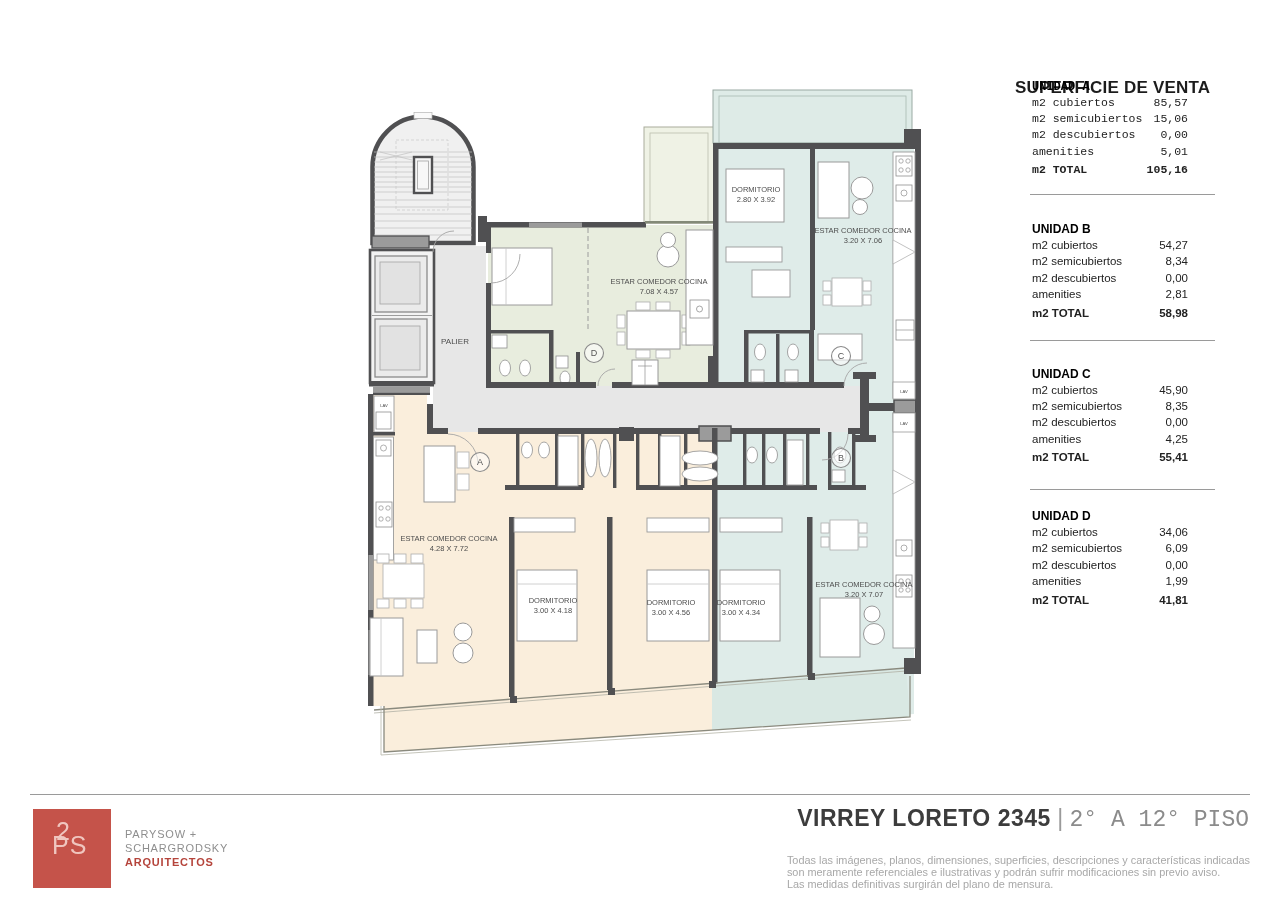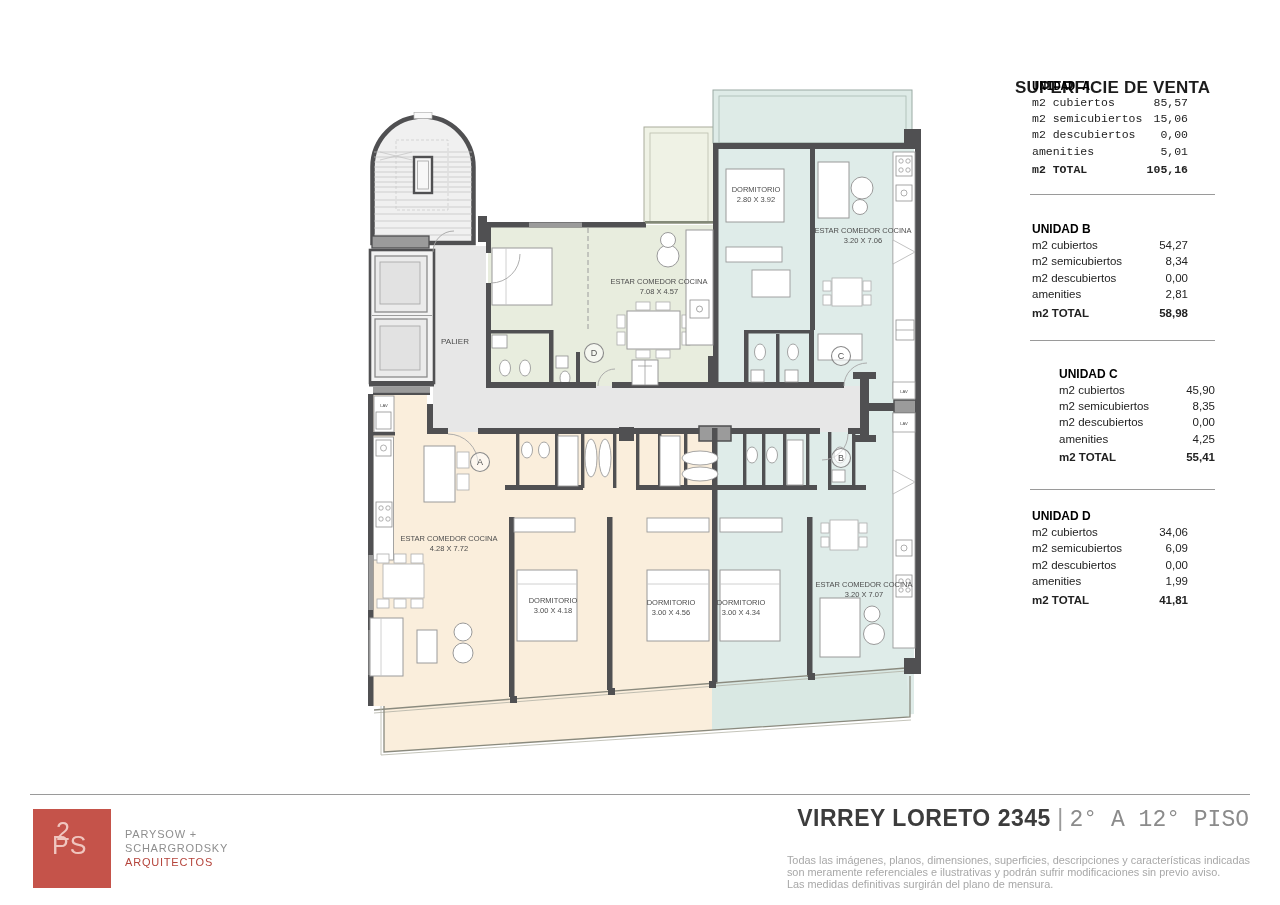--- a/index.html
+++ b/index.html
@@ -444,21 +444,21 @@
       <span>2,81</span>
     </div>
 <div class="row tot">
       <span>m2 TOTAL</span>
       <span>58,98</span>
     </div>
 </div>
 
 <div class="divl" style="top:340px;"></div>
 
-<div class="sect" style="top:366.5px;margin-left:27px;">
+<div class="sect" style="top:366.5px;">
 <div class="sttl">UNIDAD C</div>
 <div class="row">
       <span>m2 cubiertos</span>
       <span>45,90</span>
     </div>
 <div class="row">
       <span>m2 semicubiertos</span>
       <span>8,35</span>
     </div>
 <div class="row">
@@ -503,17 +503,17 @@
 
 <div style="position:absolute;left:30px;top:794px;width:1220px;height:1px;background:#9a9a9a;"></div>
 
 <div style="position:absolute;left:33px;top:809px;width:78px;height:79px;background:#c5534a;"></div>
 
 <div style="position:absolute;left:33px;top:809px;width:78px;height:79px;color:#f0c6bf;">
 <div style="position:absolute;left:23px;top:8px;font-size:25px;">2</div>
 <div style="position:absolute;left:19px;top:22px;font-size:25px;letter-spacing:1px;">PS</div>
 </div>
 
-<div style="position:absolute;left:125px;top:827px;font-size:11px;line-height:14px;letter-spacing:.8px;color:#8e8e8e;">PARYSOW +<br>SCHARGRODSKY<br><span style="color:#b5443b;font-weight:normal;">ARQUITECTOS</span></div>
+<div style="position:absolute;left:125px;top:827px;font-size:11px;line-height:14px;letter-spacing:.8px;color:#8e8e8e;">PARYSOW +<br>SCHARGRODSKY<br><span style="color:#b5443b;font-weight:bold;">ARQUITECTOS</span></div>
 
 <div style="position:absolute;right:31px;top:805px;font-size:23px;white-space:nowrap;"><span style="font-weight:bold;color:#3c3c3c;letter-spacing:.5px;">VIRREY LORETO 2345</span><span style="color:#9a9a9a;"> | </span><span style="color:#8b8b8b;font-family:Liberation Mono, monospace;">2° A 12° PISO</span></div>
 
 <div style="position:absolute;right:30px;top:853.5px;font-size:10.9px;line-height:12.4px;color:#a8a8a8;text-align:left;">Todas las imágenes, planos, dimensiones, superficies, descripciones y características indicadas<br>son meramente referenciales e ilustrativas y podrán sufrir modificaciones sin previo aviso.<br>Las medidas definitivas surgirán del plano de mensura.</div>
 
 </body></html>

